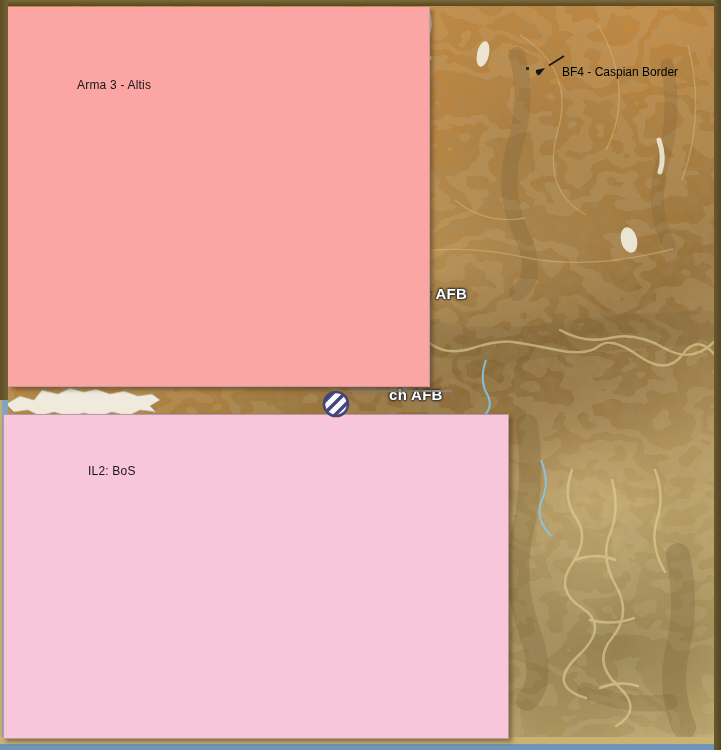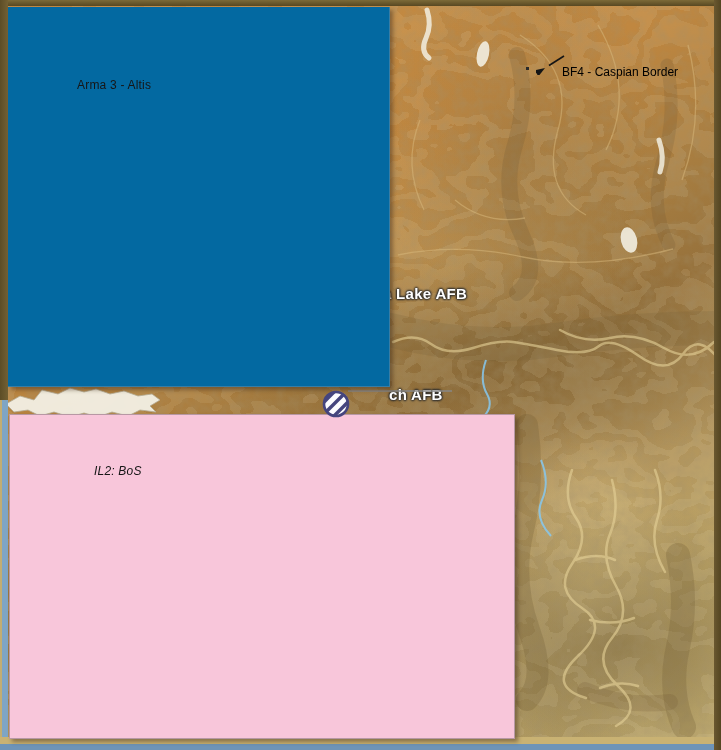--- a/index.html
+++ b/index.html
@@ -32,26 +32,27 @@
   .afb-label{left:389px;top:386px;}
   .label-underline{
     position:absolute;z-index:1;left:348px;top:390px;width:104px;height:2px;
     background:rgba(135,135,135,.75);
   }
   .dry-lake-svg{position:absolute;left:0px;top:384px;z-index:1;}
   
   .overlay-rect{position:absolute;box-shadow:3px 3px 4px rgba(60,40,25,.45);}
   .arma-rect{
     z-index:2;left:8px;top:7px;width:381px;height:379px;
-    background:#0369a1;border-right:1px solid rgba(120,150,170,.45);
+    background:#fca5a5;border-right:1px solid rgba(120,150,170,.45);
     border-bottom:1px solid rgba(120,150,170,.45);
+    padding-left:40px;
   }
   .il2-rect{
-    z-index:2;left:9px;top:414px;width:504px;height:323px;
-    background:#f8c6da;border:1px solid rgba(130,115,120,.55);font-style:italic;
+    z-index:2;left:3px;top:414px;width:504px;height:323px;
+    background:#f8c6da;border:1px solid rgba(130,115,120,.55);
   }
   .overlay-label{
     position:absolute;color:#161616;font-size:12px;letter-spacing:.2px;white-space:nowrap;
   }
   .arma-label{left:69px;top:71px;}
   .il2-label{left:84px;top:49px;}
   
   .marker-svg{position:absolute;left:321px;top:389px;z-index:3;}
   
   .bf4-note{position:absolute;left:562px;top:46px;z-index:3;color:#000000;font-size:12px;white-space:nowrap;margin-top:19px;}

